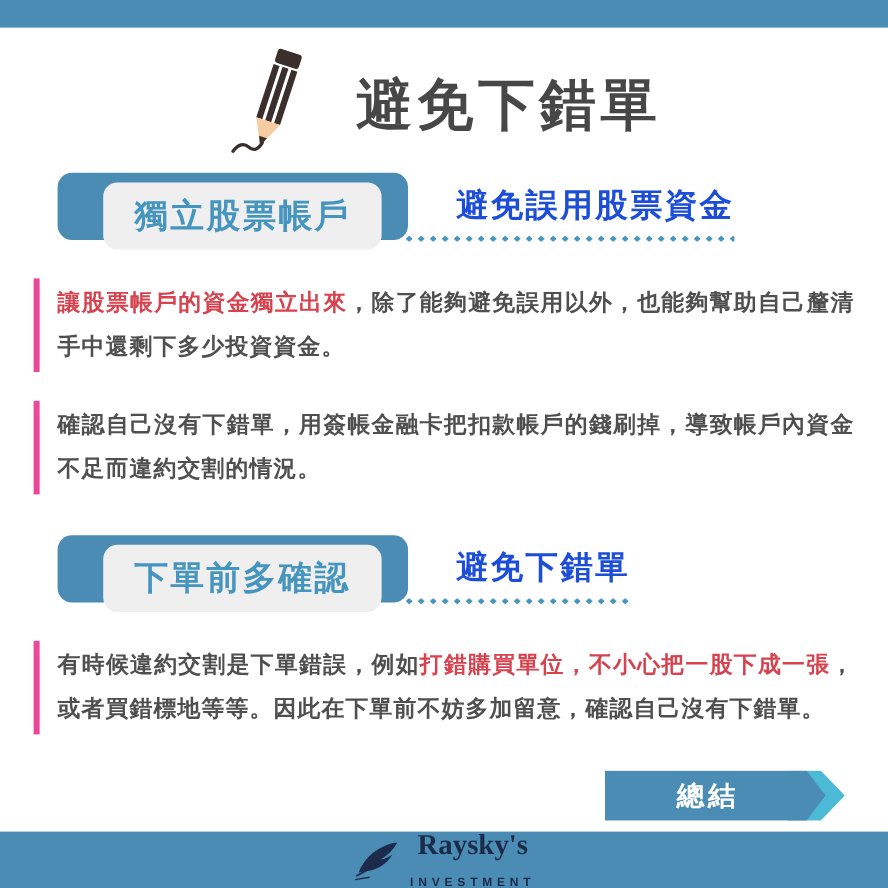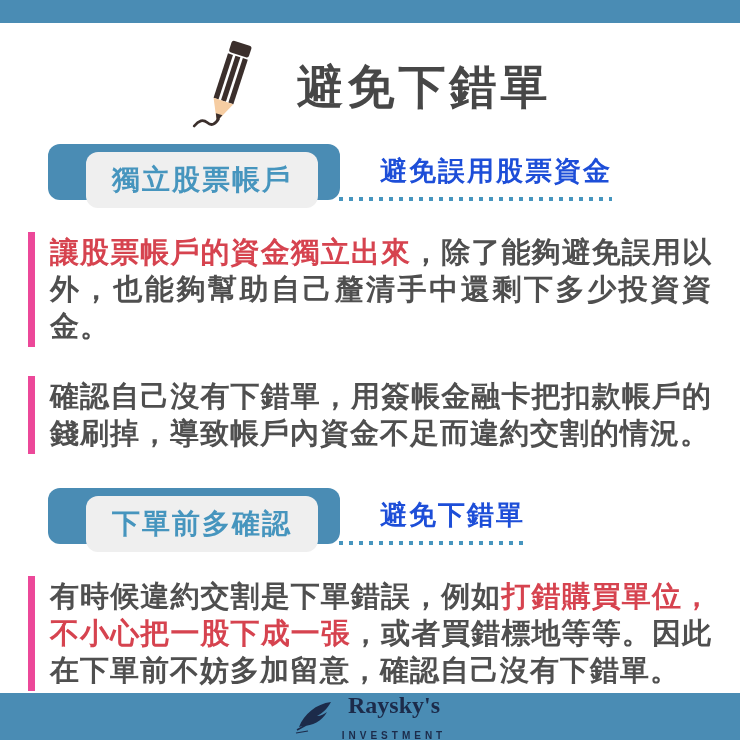--- a/index.html
+++ b/index.html
@@ -41,22 +41,22 @@
   .subtitle{
     font-size:27px;font-weight:bold;color:#1d4ed8;letter-spacing:2px;white-space:nowrap;margin-left:44px;
   }
   .dotted-line{
     height:6px;margin-top:7px;
     background-image:radial-gradient(circle 2.2px at 50% 50%, #4695BE 97%, transparent 100%);
     background-size:10px 6px;background-repeat:repeat-x;background-position:left center;
   }
   
   .para{
-    border-left:7px solid #ec4899;padding:2px 0 2px 15px;margin-top:24px;
-    font-size:29px;line-height:37px;font-weight:bold;color:#4F4F4F;
+    border-left:5px solid #ec4899;padding:2px 0 2px 15px;margin-top:24px;
+    font-size:19px;line-height:37px;font-weight:bold;color:#4F4F4F;
     letter-spacing:1px;text-align:justify;
   }
   .seg-red{color:#D6434F;}
   .seg-gray{color:#4F4F4F;}
   .gap-lg{margin-top:42px;}
   
   .summary-row{display:flex;justify-content:flex-end;margin:30px 8px 0 0;}
   .summary-btn{position:relative;width:200px;height:42px;cursor:pointer;}
   .summary-chevron{
     position:absolute;right:0;top:0;width:48px;height:100%;background:#4CB9D6;

